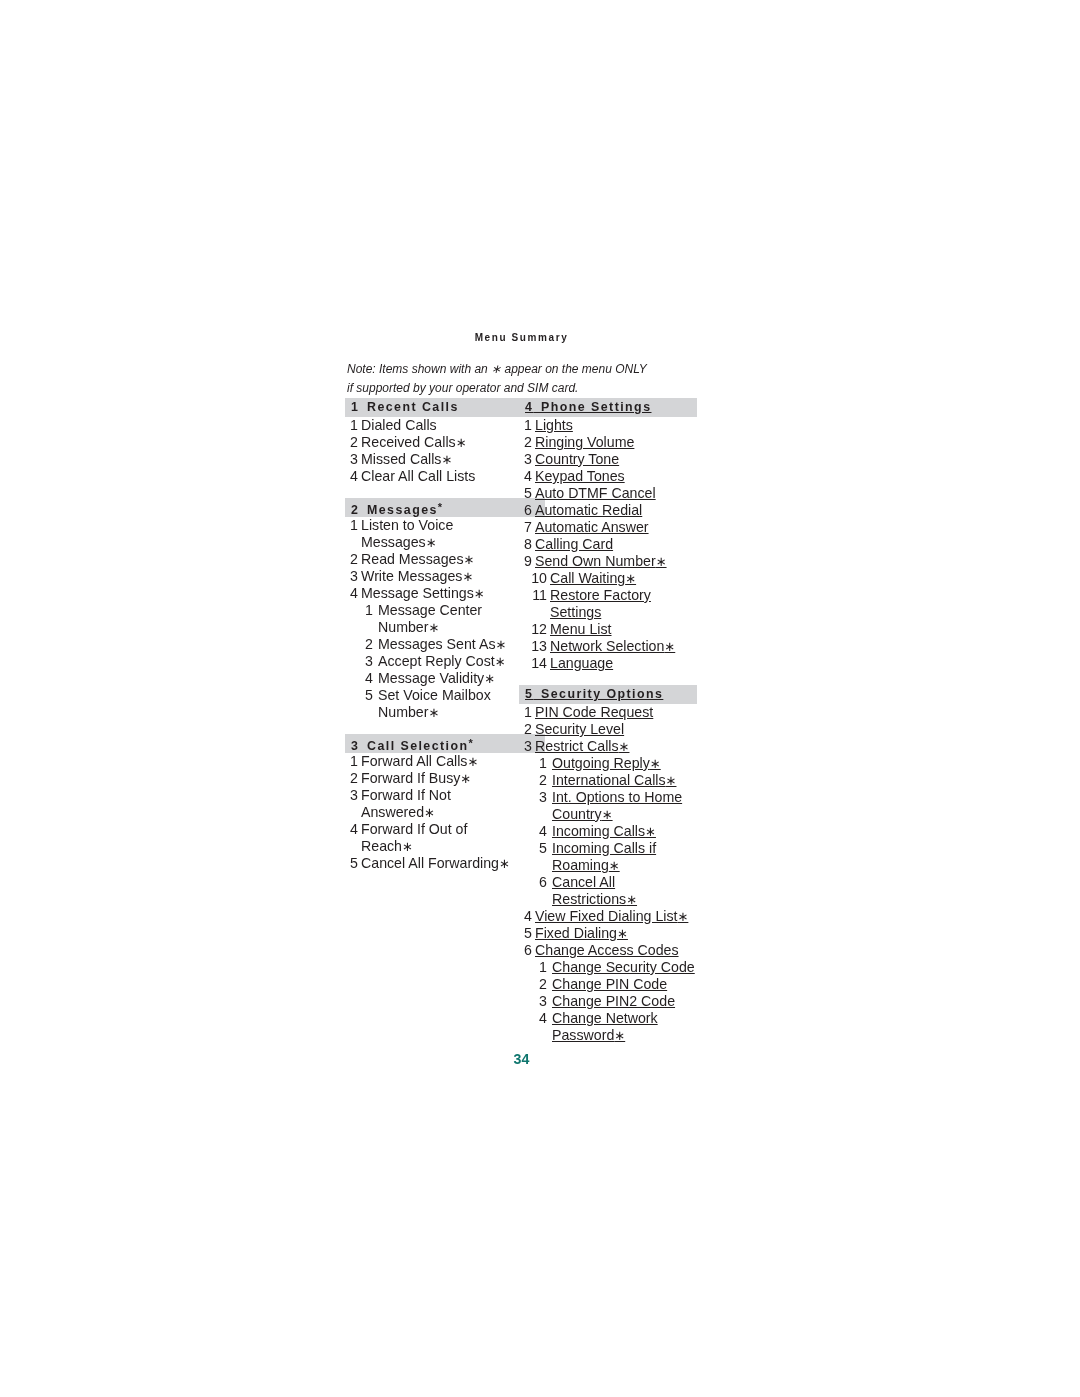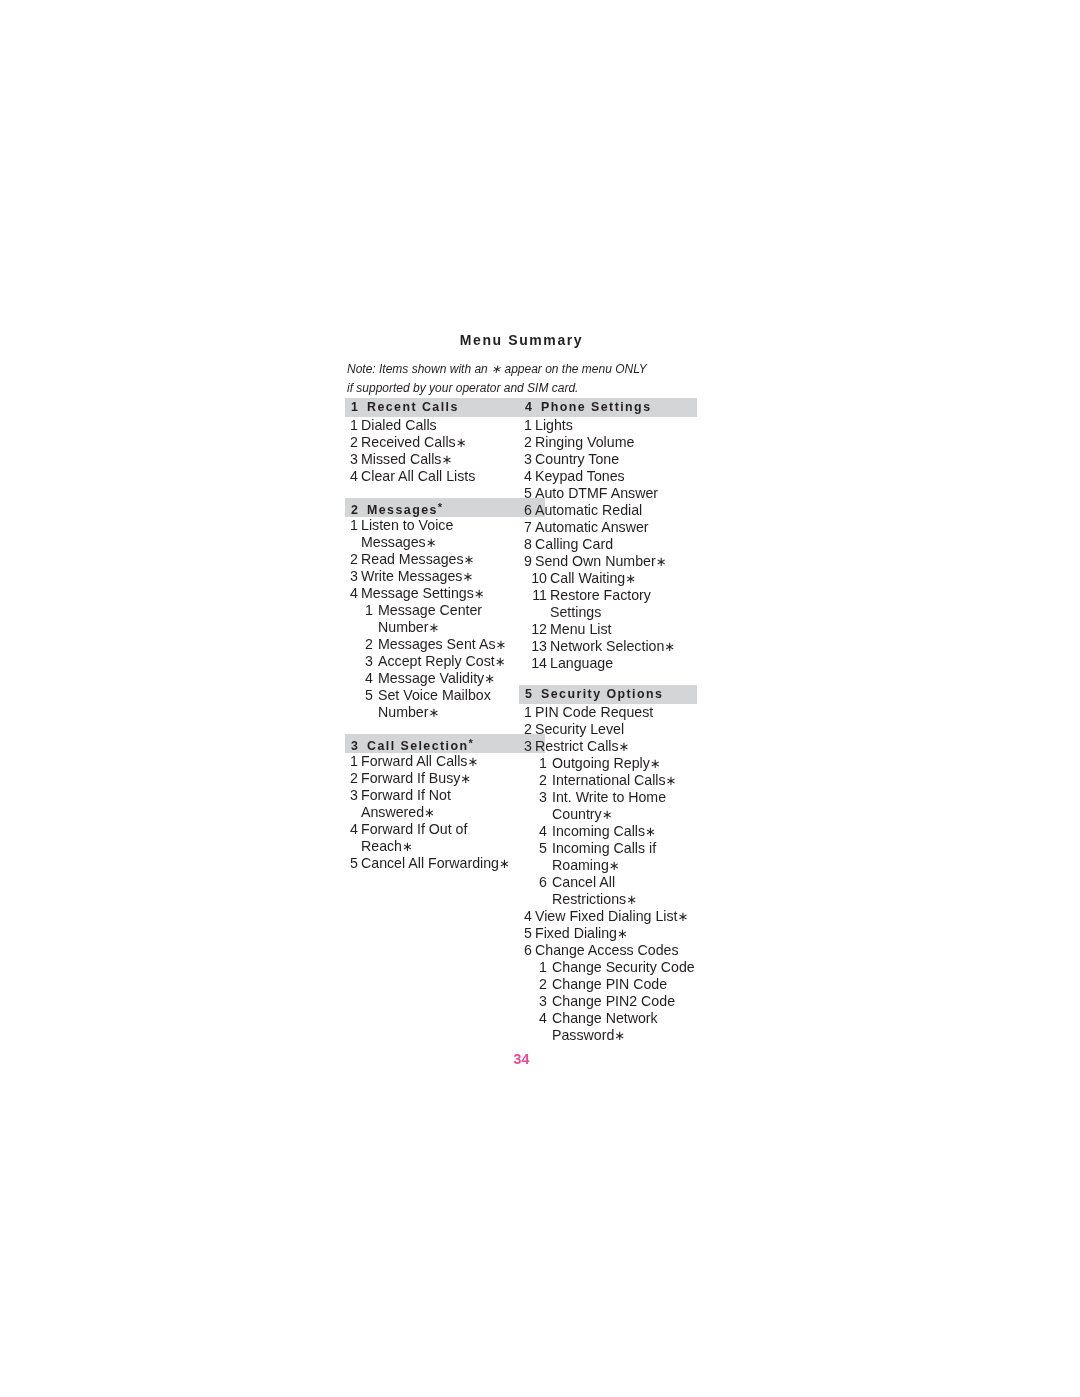--- a/index.html
+++ b/index.html
@@ -25,21 +25,21 @@
     overflow: hidden;
   }
 
   
   .page-title {
     position: absolute;
     left: 345px;
     top: 332px;
     width: 353px;
     text-align: center;
-    font-size: 14px;
+    font-size: 10px;
     font-weight: bold;
     letter-spacing: 1.6px;
     color: #231f20;
   }
 
   
   .note {
     position: absolute;
     left: 347px;
     top: 360px;
@@ -51,21 +51,21 @@
   }
   .note .ln { display: block; white-space: nowrap; }
 
   
   .col {
     position: absolute;
     top: 398px;
     width: 176px;
   }
   .col-left  { left: 345px; }
-  .col-right { left: 519px; }
+  .col-right { left: 519px; text-decoration: underline; }
 
   
   .sec-head {
     background: #d4d5d7;
     height: 19px;
     line-height: 19px;
     font-size: 12.4px;
     font-weight: bold;
     letter-spacing: 1.45px;
     color: #231f20;
@@ -128,21 +128,21 @@
 
   
   .folio {
     position: absolute;
     left: 345px;
     top: 1051px;
     width: 353px;
     text-align: center;
     font-size: 14.2px;
     font-weight: bold;
-    color: #ec4899;
+    color: #0f766e;
   }
 </style>
 </head>
 <body>
 
 <div id="page">
 
   <div class="page-title">Menu Summary</div>
 
   <div class="note">
@@ -181,40 +181,40 @@
         <li class="d0"><span class="num">5</span><span>Cancel All Forwarding</span><span class="star-inline">∗</span></li>
       </ul>
     </div>
   <div class="col col-right">
       <div class="sec-head"><span>4</span> <span>Phone Settings</span></div>
       <ul class="items">
         <li class="d0"><span class="num">1</span><span>Lights</span></li>
         <li class="d0"><span class="num">2</span><span>Ringing Volume</span></li>
         <li class="d0"><span class="num">3</span><span>Country Tone</span></li>
         <li class="d0"><span class="num">4</span><span>Keypad Tones</span></li>
-        <li class="d0"><span class="num">5</span><span>Auto DTMF Answer</span></li>
+        <li class="d0"><span class="num">5</span><span>Auto DTMF Cancel</span></li>
         <li class="d0"><span class="num">6</span><span>Automatic Redial</span></li>
         <li class="d0"><span class="num">7</span><span>Automatic Answer</span></li>
         <li class="d0"><span class="num">8</span><span>Calling Card</span></li>
         <li class="d0"><span class="num">9</span><span>Send Own Number</span><span class="star-inline">∗</span></li>
         <li class="d0 wide"><span class="num">10</span><span>Call Waiting</span><span class="star-inline">∗</span></li>
         <li class="d0 wide"><span class="num">11</span><span>Restore Factory Settings</span></li>
         <li class="d0 wide"><span class="num">12</span><span>Menu List</span></li>
         <li class="d0 wide"><span class="num">13</span><span>Network Selection</span><span class="star-inline">∗</span></li>
         <li class="d0 wide"><span class="num">14</span><span>Language</span></li>
       </ul>
       <div class="sec-gap"></div>
       <div class="sec-head"><span>5</span> <span>Security Options</span></div>
       <ul class="items">
         <li class="d0"><span class="num">1</span><span>PIN Code Request</span></li>
         <li class="d0"><span class="num">2</span><span>Security Level</span></li>
         <li class="d0"><span class="num">3</span><span>Restrict Calls</span><span class="star-inline">∗</span></li>
         <li class="d1"><span class="num">1</span><span>Outgoing Reply</span><span class="star-inline">∗</span></li>
         <li class="d1"><span class="num">2</span><span>International Calls</span><span class="star-inline">∗</span></li>
-        <li class="d1"><span class="num">3</span><span>Int. Write to Home Country</span><span class="star-inline">∗</span></li>
+        <li class="d1"><span class="num">3</span><span>Int. Options to Home Country</span><span class="star-inline">∗</span></li>
         <li class="d1"><span class="num">4</span><span>Incoming Calls</span><span class="star-inline">∗</span></li>
         <li class="d1"><span class="num">5</span><span>Incoming Calls if Roaming</span><span class="star-inline">∗</span></li>
         <li class="d1"><span class="num">6</span><span>Cancel All Restrictions</span><span class="star-inline">∗</span></li>
         <li class="d0"><span class="num">4</span><span>View Fixed Dialing List</span><span class="star-inline">∗</span></li>
         <li class="d0"><span class="num">5</span><span>Fixed Dialing</span><span class="star-inline">∗</span></li>
         <li class="d0"><span class="num">6</span><span>Change Access Codes</span></li>
         <li class="d1"><span class="num">1</span><span>Change Security Code</span></li>
         <li class="d1"><span class="num">2</span><span>Change PIN Code</span></li>
         <li class="d1"><span class="num">3</span><span>Change PIN2 Code</span></li>
         <li class="d1"><span class="num">4</span><span>Change Network Password</span><span class="star-inline">∗</span></li>

